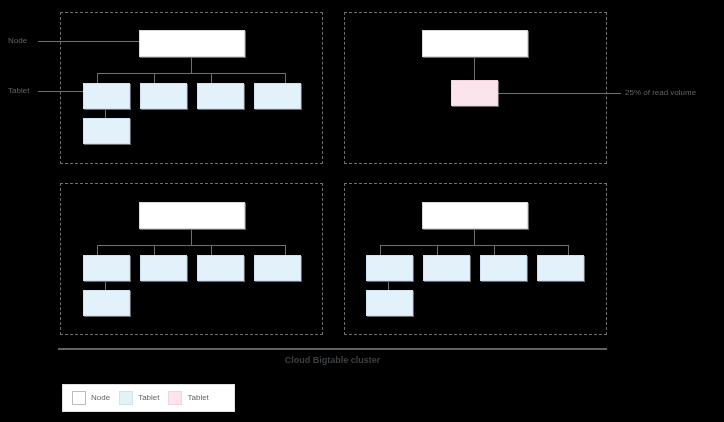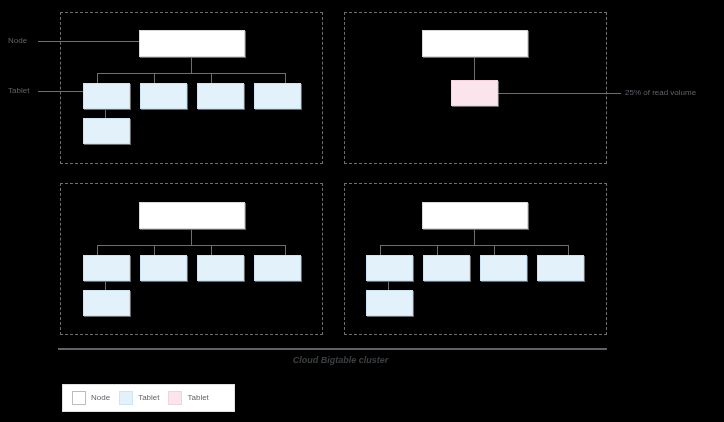--- a/index.html
+++ b/index.html
@@ -175,21 +175,21 @@
   <div class="ln v" style="left:494px; top:245px; height:10px;"></div>
   <div class="ln v" style="left:568px; top:245px; height:10px;"></div>
   <div class="box tablet" style="left:366px; top:255px; width:47px; height:26px;"></div>
   <div class="box tablet" style="left:423px; top:255px; width:47px; height:26px;"></div>
   <div class="box tablet" style="left:480px; top:255px; width:47px; height:26px;"></div>
   <div class="box tablet" style="left:537px; top:255px; width:47px; height:26px;"></div>
   <div class="ln v" style="left:388px; top:281px; height:9px;"></div>
   <div class="box tablet" style="left:366px; top:290px; width:47px; height:26px;"></div>
 
   <div class="cluster-rule" style="left:58px; top:348px; width:549px;"></div>
-  <div class="cluster-caption" style="left:66px; top:355px; width:549px;font-style:italic;">Cloud Bigtable cluster</div>
+  <div class="cluster-caption" style="left:58px; top:355px; width:549px;">Cloud Bigtable cluster</div>
 
   <div class="legend" style="left:62px; top:384px; width:173px; height:28px;">
 
     <div class="legend-item">
       <span class="swatch node"></span>
       <span class="legend-label">Node</span>
     </div>
 
     <div class="legend-item">
       <span class="swatch tablet"></span>

